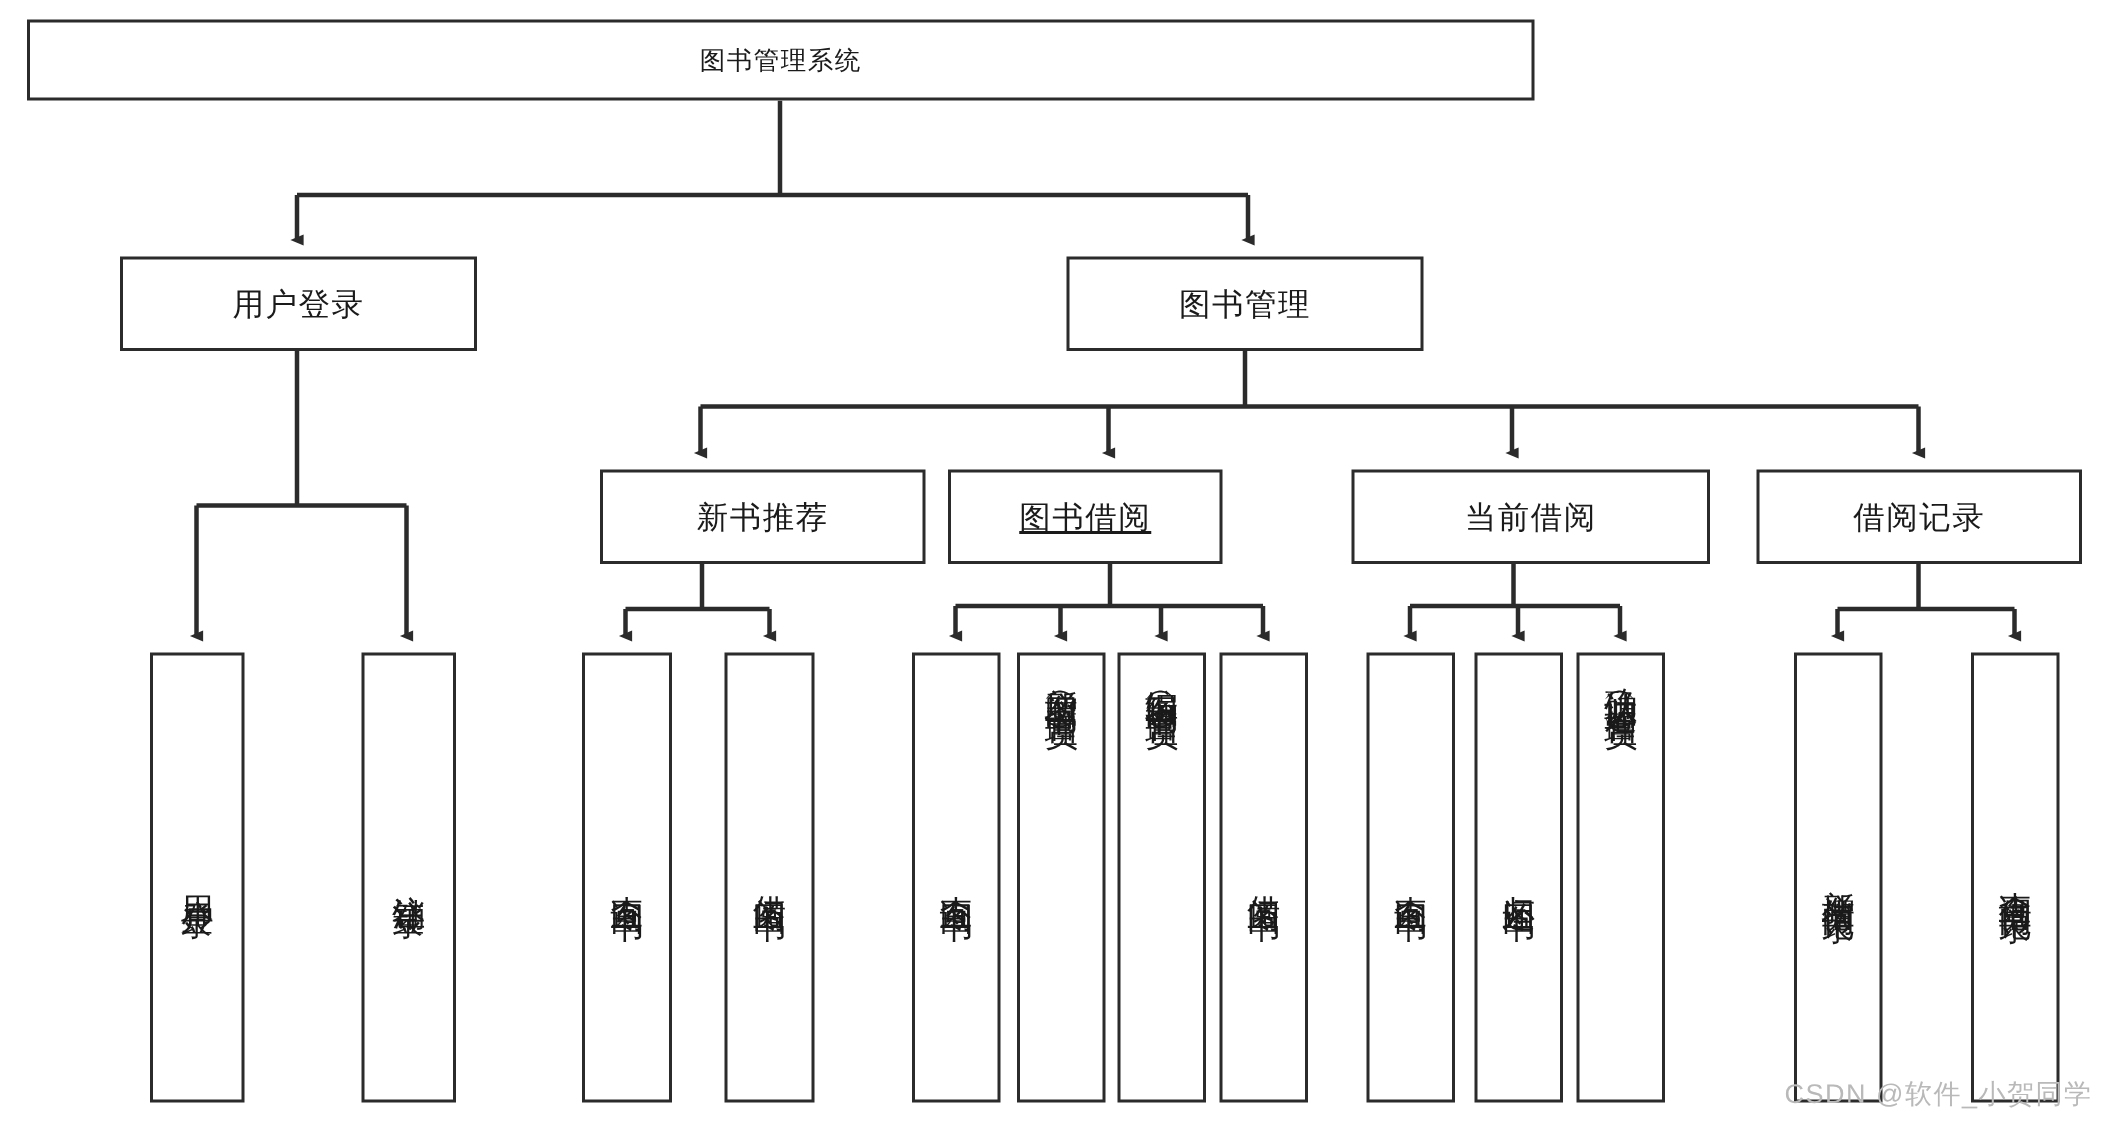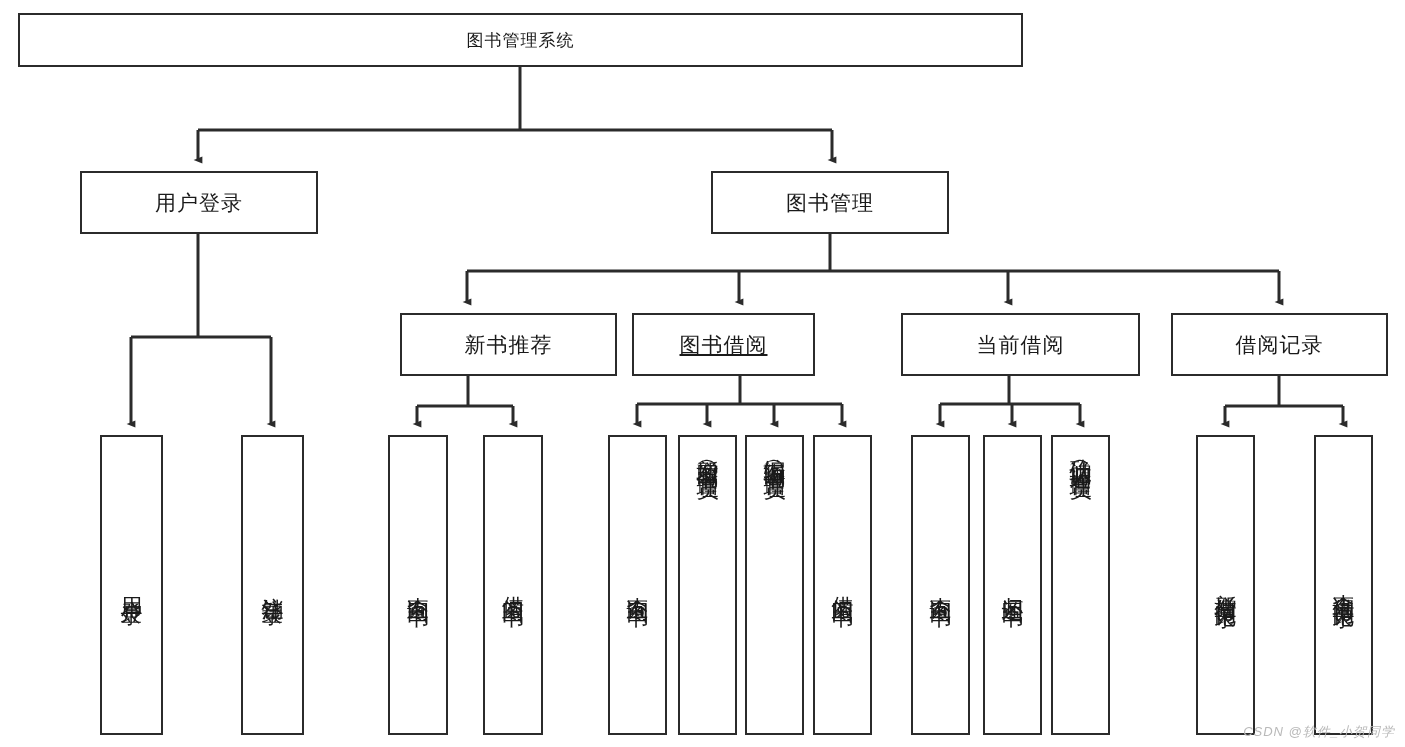--- a/index.html
+++ b/index.html
@@ -45,26 +45,25 @@
     letter-spacing:3px;
     color:#1a1a1a;
     white-space:nowrap;
   }
   .leaf.mid{ align-items:center; padding-top:0; }
 
   .watermark{
     position:absolute;
     right:10px;
     bottom:6px;
-    font-size:13px;
+    font-size:18px;
     color:#b9b9b9;
     letter-spacing:1px;
     white-space:nowrap;
     pointer-events:none;
-    font-style:italic;
   }
 </style>
 </head>
 <body>
 
 <div id="stage">
 
   <svg id="wires" viewBox="0 0 1405 747" xmlns="http://www.w3.org/2000/svg">
     <defs>
       <marker id="arrow" markerWidth="10" markerHeight="10" refX="4.2" refY="5" orient="auto" markerUnits="userSpaceOnUse">

